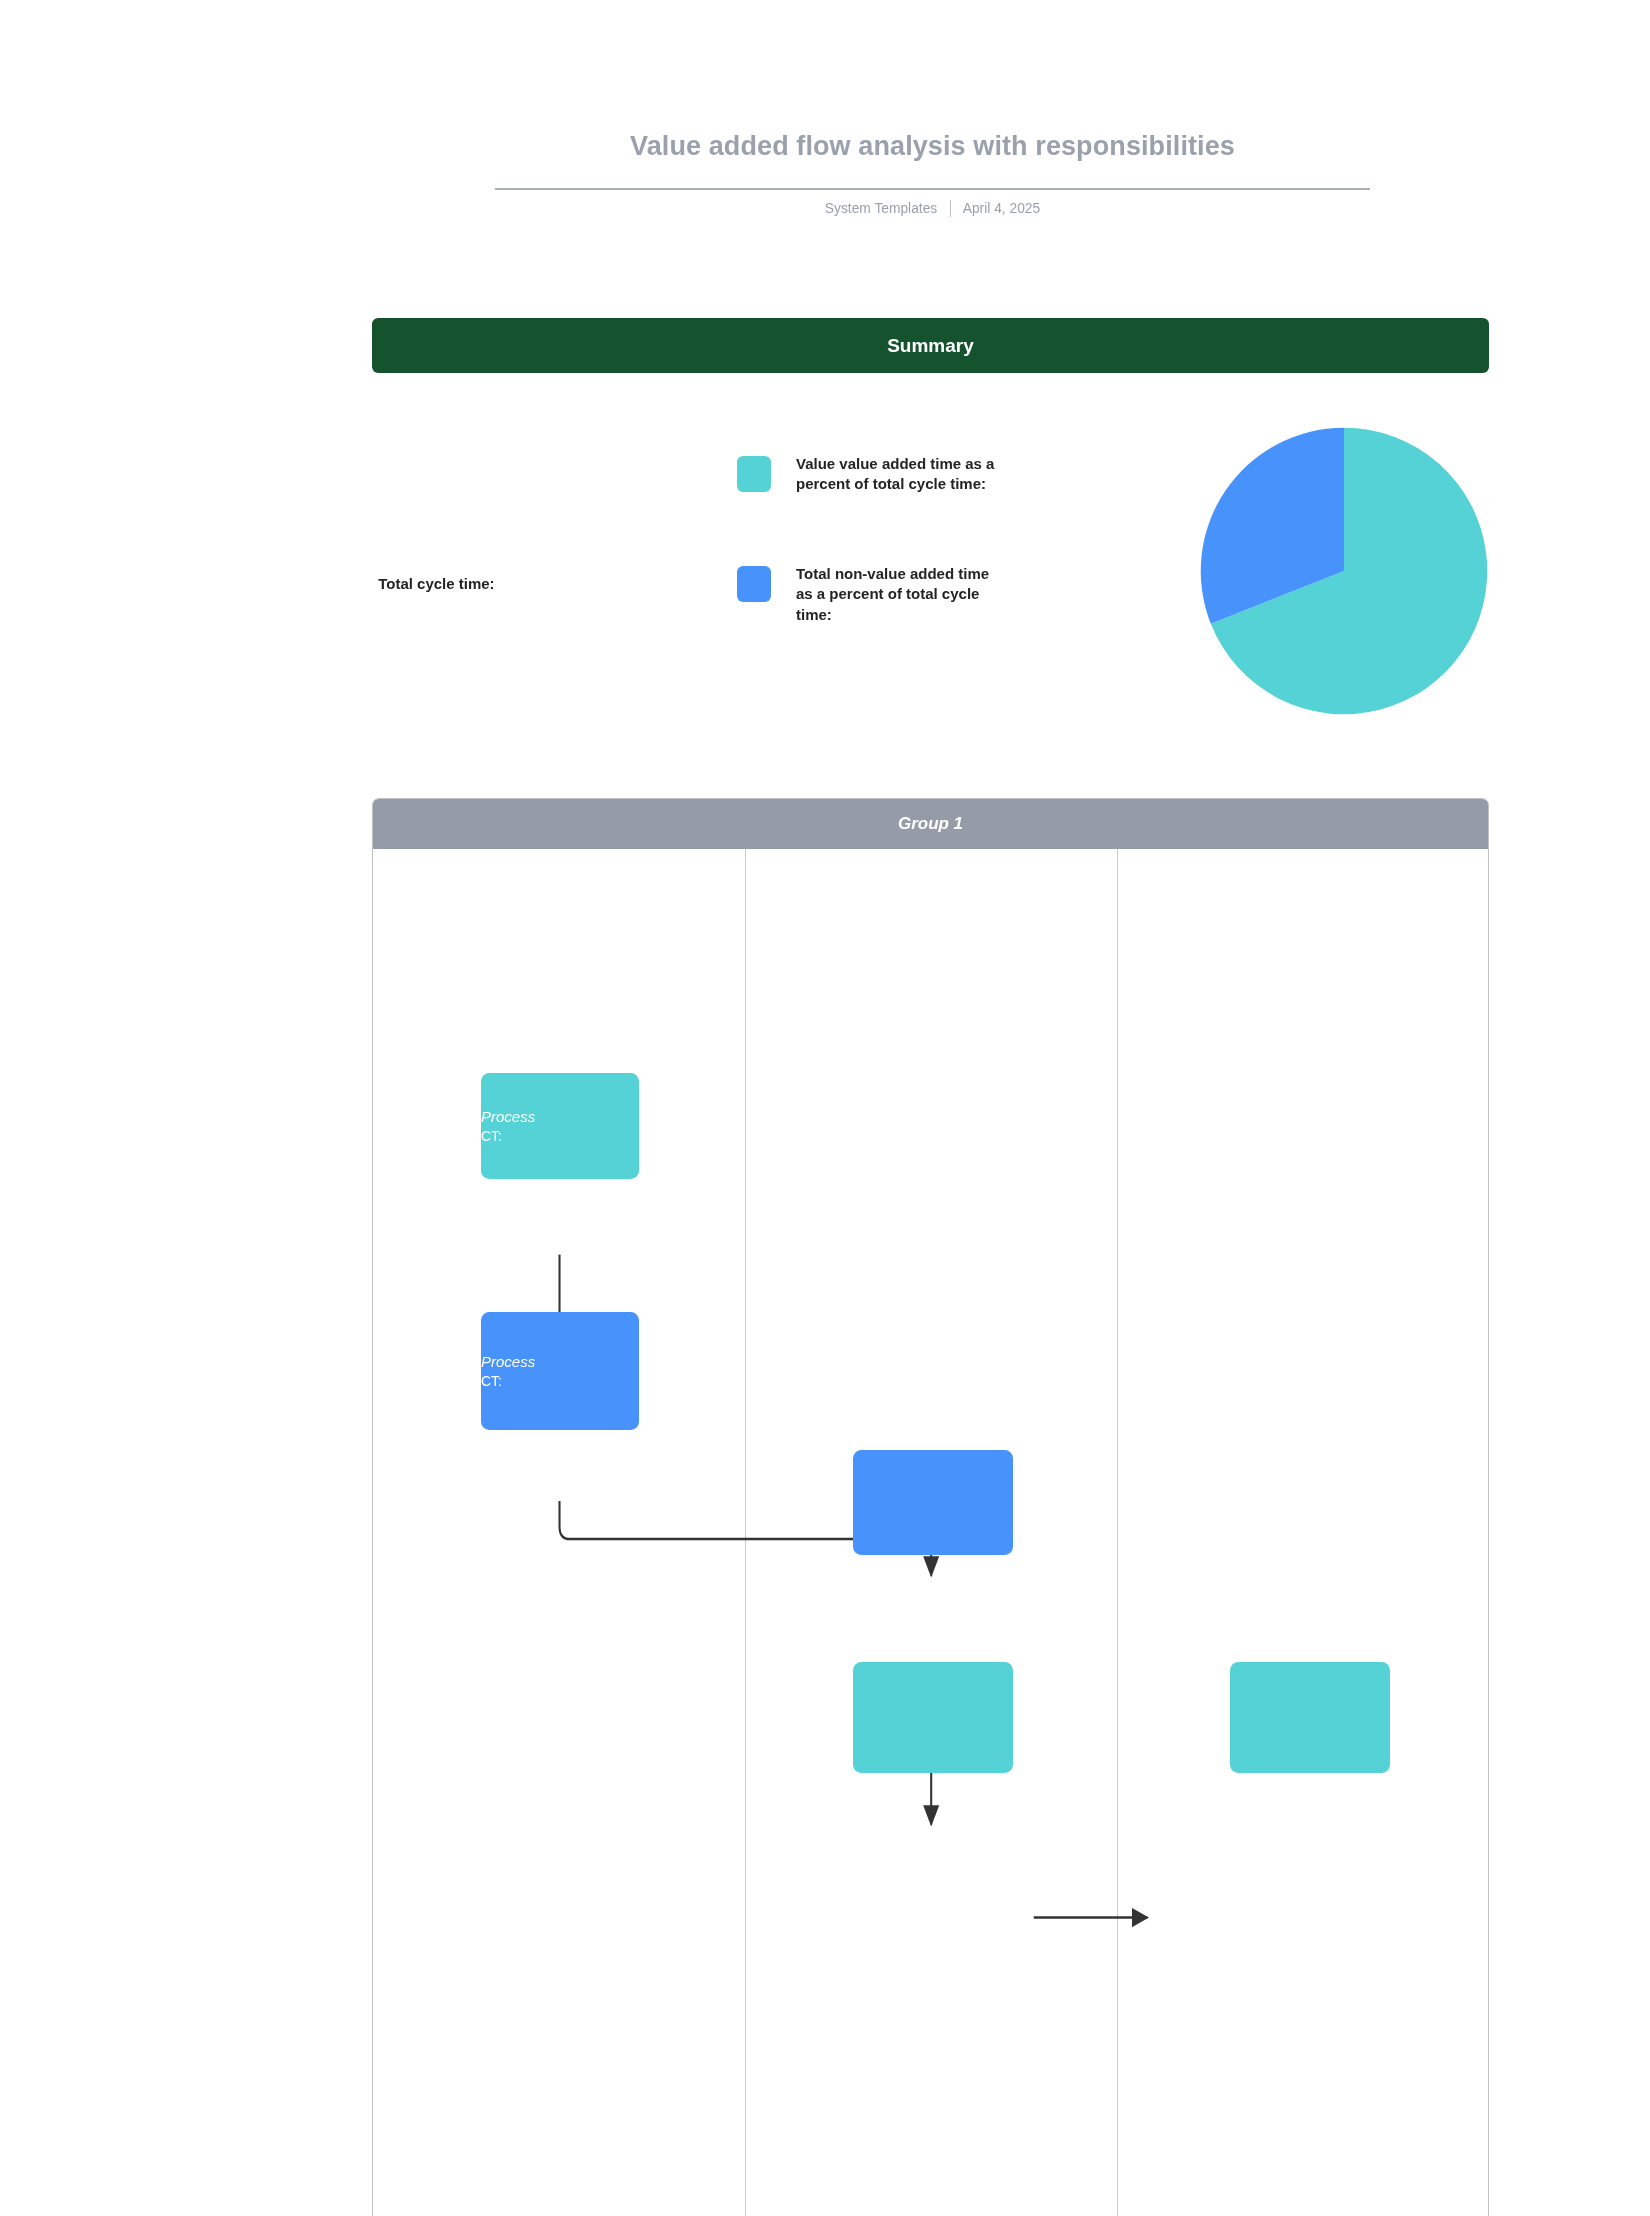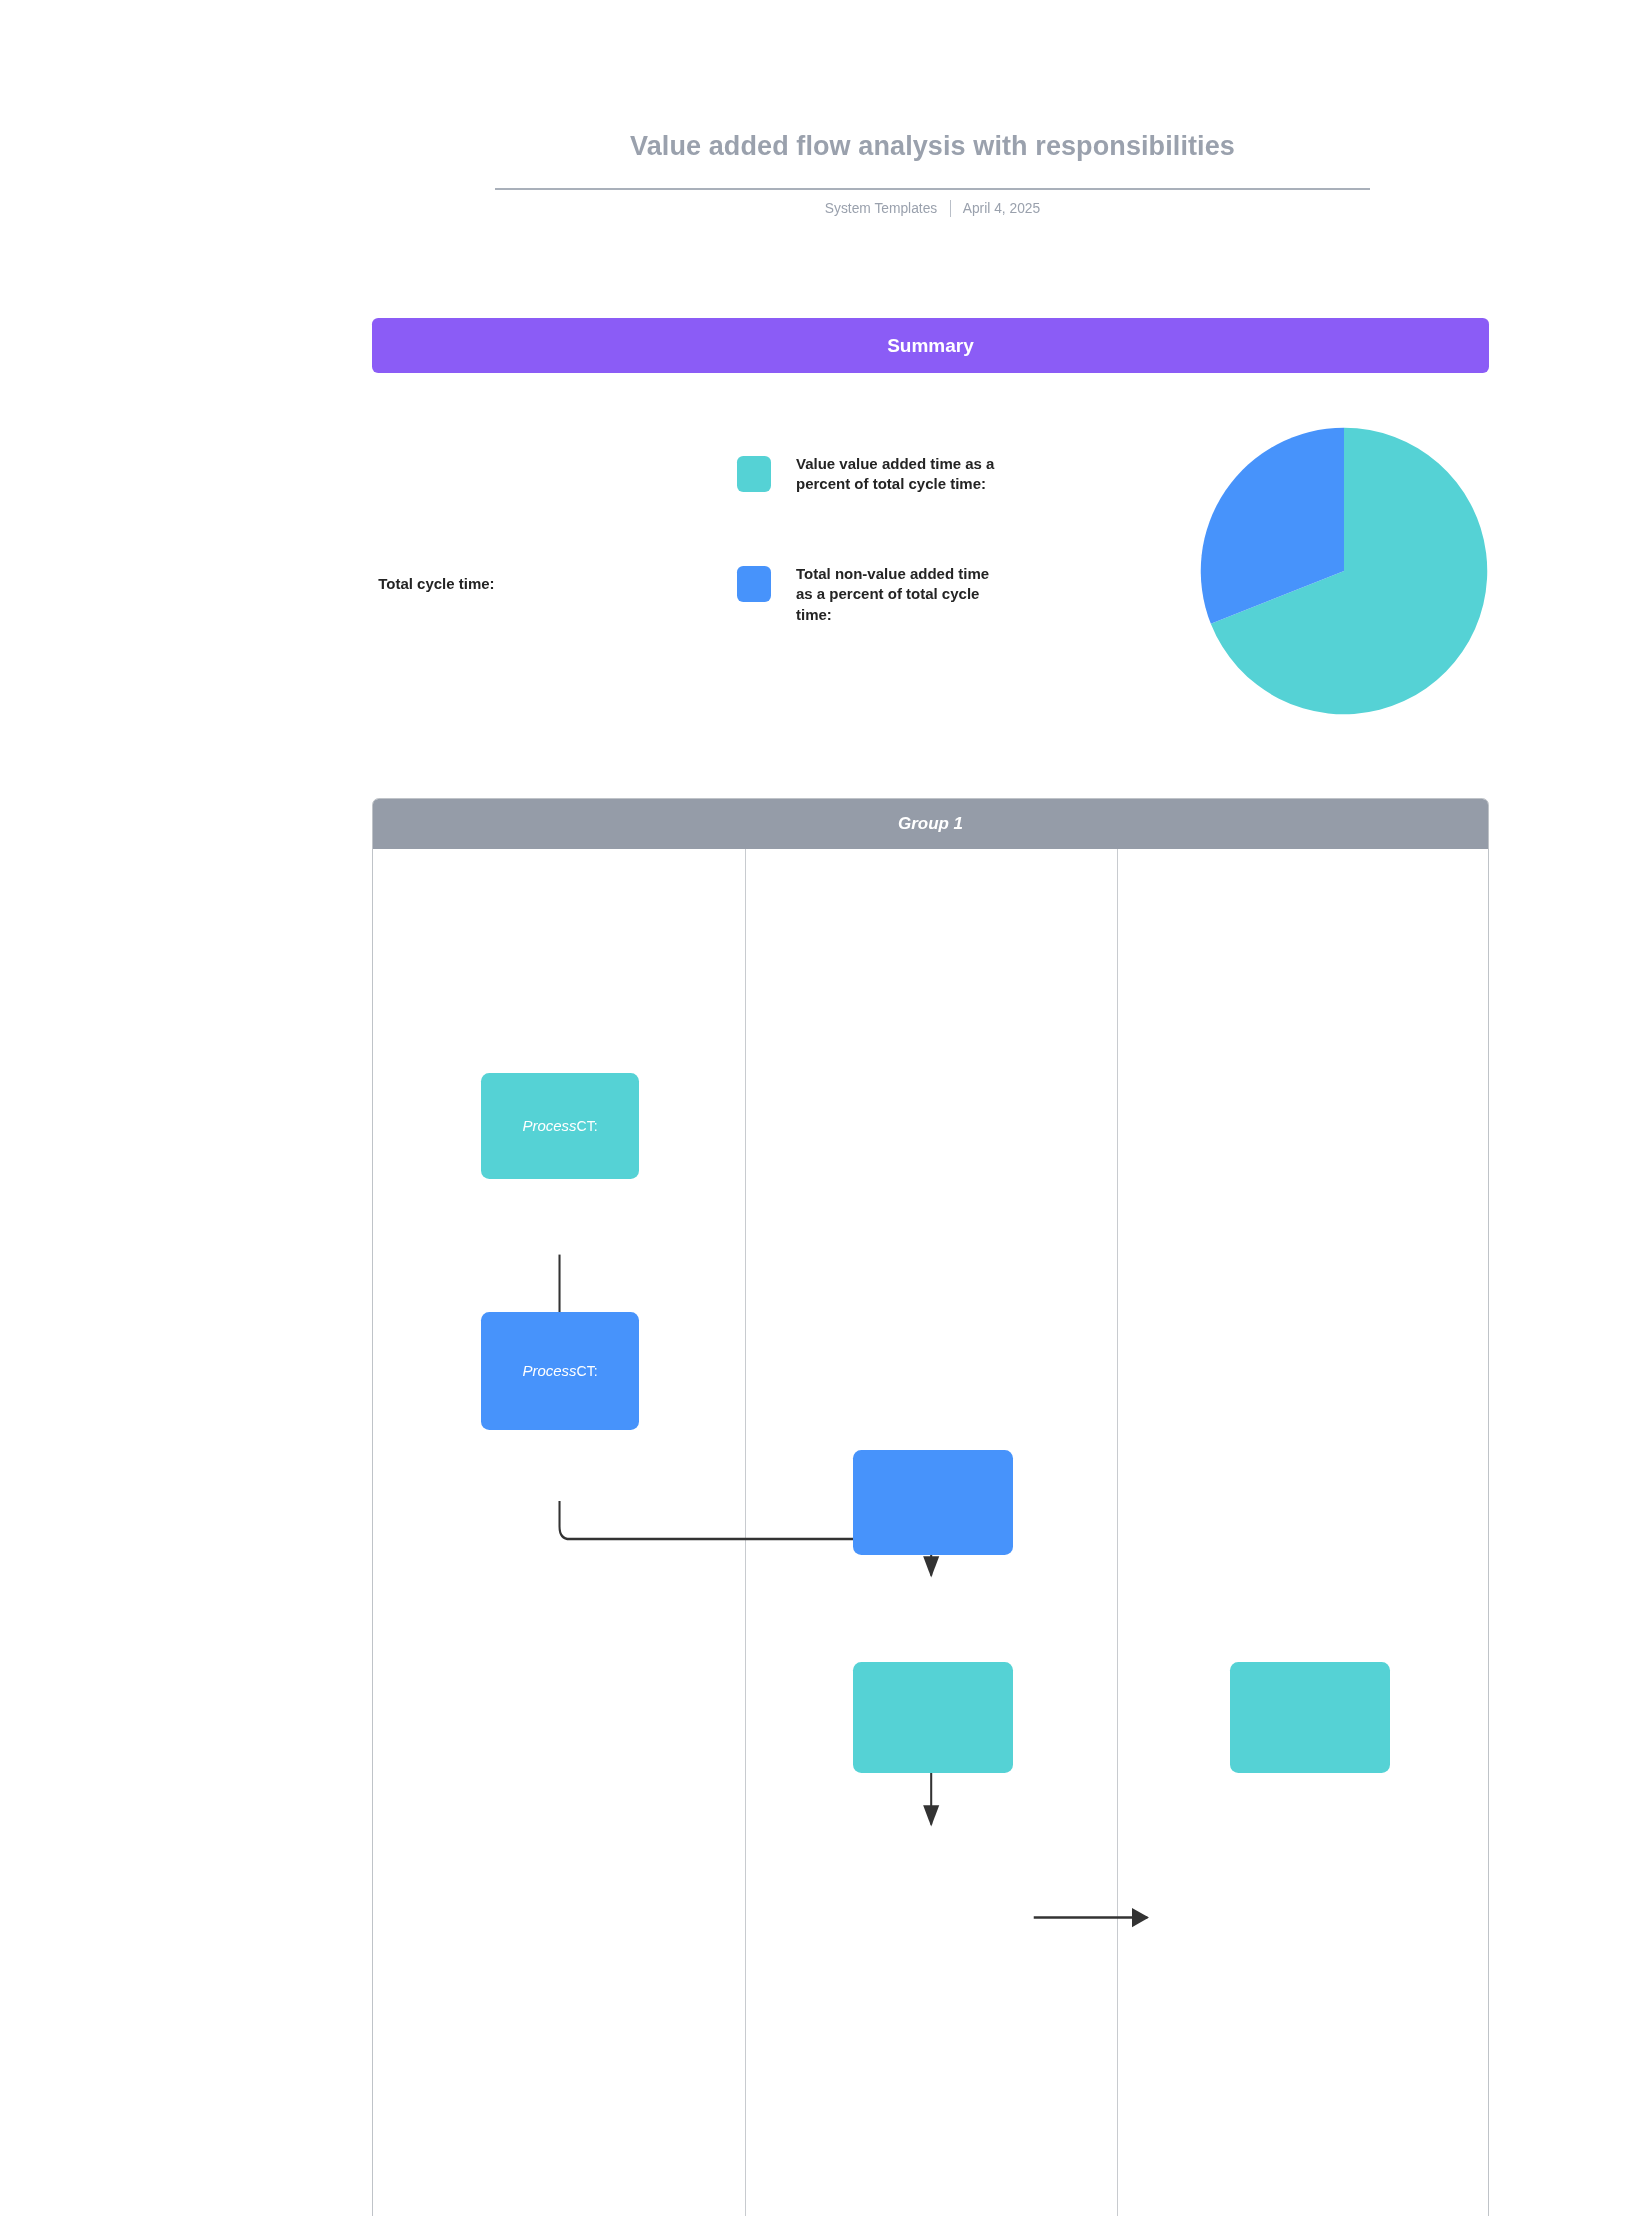--- a/index.html
+++ b/index.html
@@ -52,21 +52,21 @@
     margin: 0 12.4px;
   }
 
   
   .summary-band {
     position: absolute;
     left: 372px;
     top: 318px;
     width: 1117px;
     height: 55px;
-    background: #8b5cf6;
+    background: #14532d;
     border-radius: 6.2px;
     display: flex;
     align-items: center;
     justify-content: center;
   }
   .summary-band-label {
     color: #ffffff;
     font-size: 19px;
     font-weight: bold;
   }
@@ -169,22 +169,22 @@
     background: #c8cbcf;
   }
   .lane-divider.d1 { left: 372px; }
   .lane-divider.d2 { left: 744px; }
 
   
   .node {
     position: absolute;
     border-radius: 8.3px;
     display: flex;
-    flex-direction: row;
-    align-items: center;
+    flex-direction: column;
+    align-items: flex-start;
     justify-content: center;
     color: #ffffff;
     text-align: center;
     line-height: 1.32;
   }
   .node.teal { background: #55d2d5; }
   .node.blue { background: #4793fb; }
   .node-title {
     font-size: 15px;
     font-style: italic;

